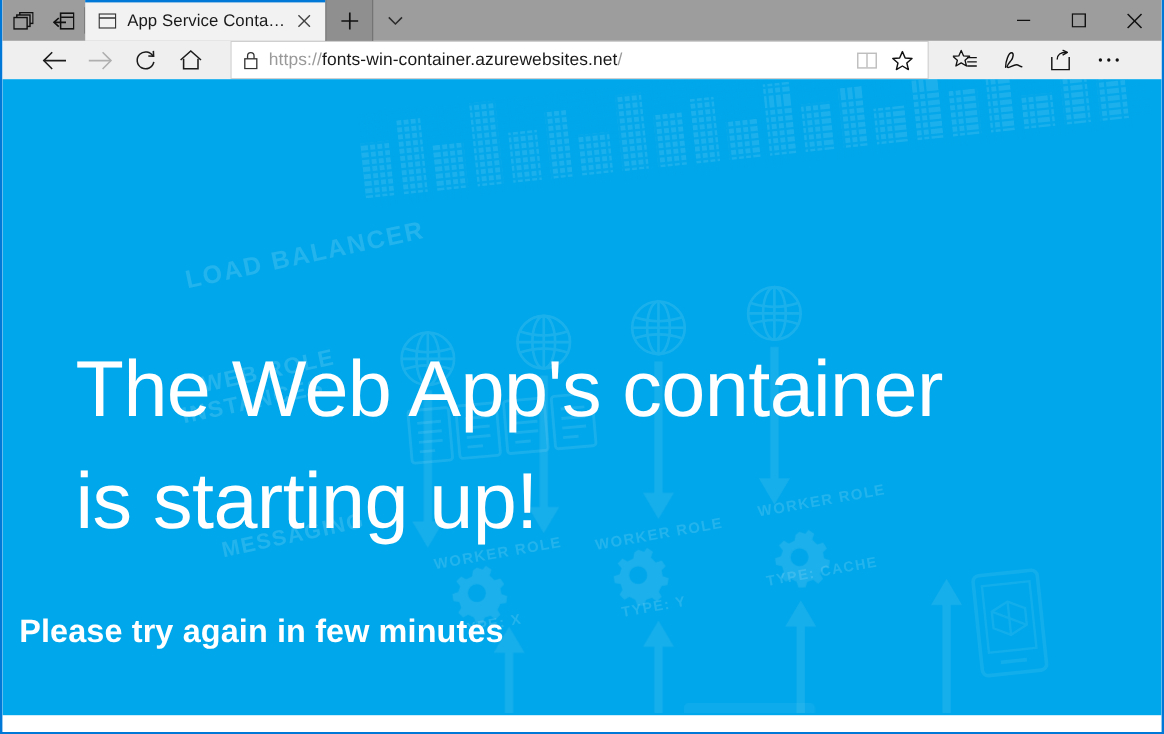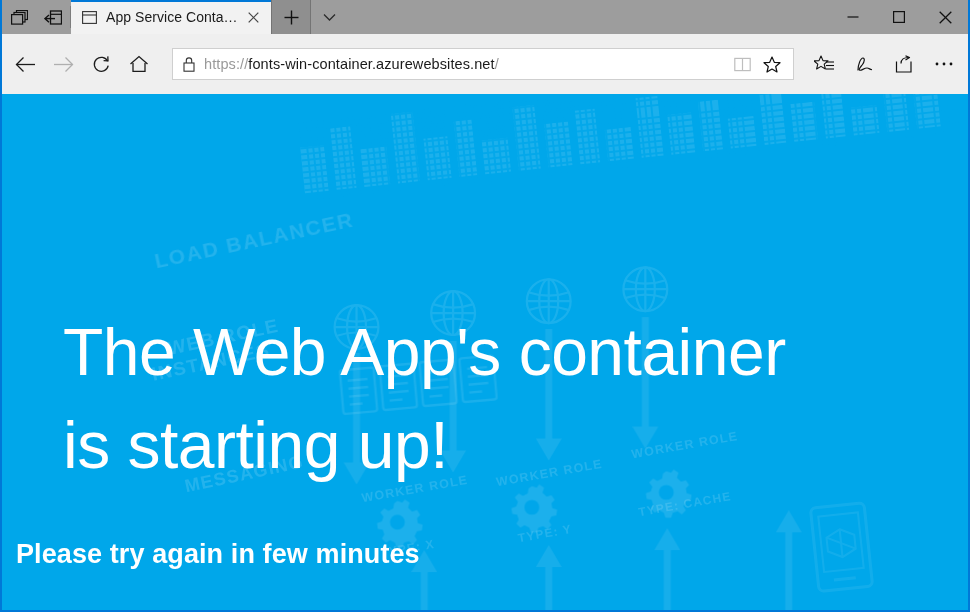--- a/index.html
+++ b/index.html
@@ -116,25 +116,25 @@
   }
   .win-ctl {
     width: 46px;
     display: flex;
     align-items: center;
     justify-content: center;
   }
 
   
   #toolbar {
-    height: 60px;
+    height: 32px;
     background: #EFEFEF;
     display: flex;
     align-items: center;
-    padding: 0 4px;
+    padding: 0 24px;
     box-sizing: border-box;
   }
   .nav-btn {
     width: 38px; height: 38px;
     display: flex; align-items: center; justify-content: center;
     flex: none;
   }
   #address-bar {
     flex: 1 1 auto;
     height: 32px;

